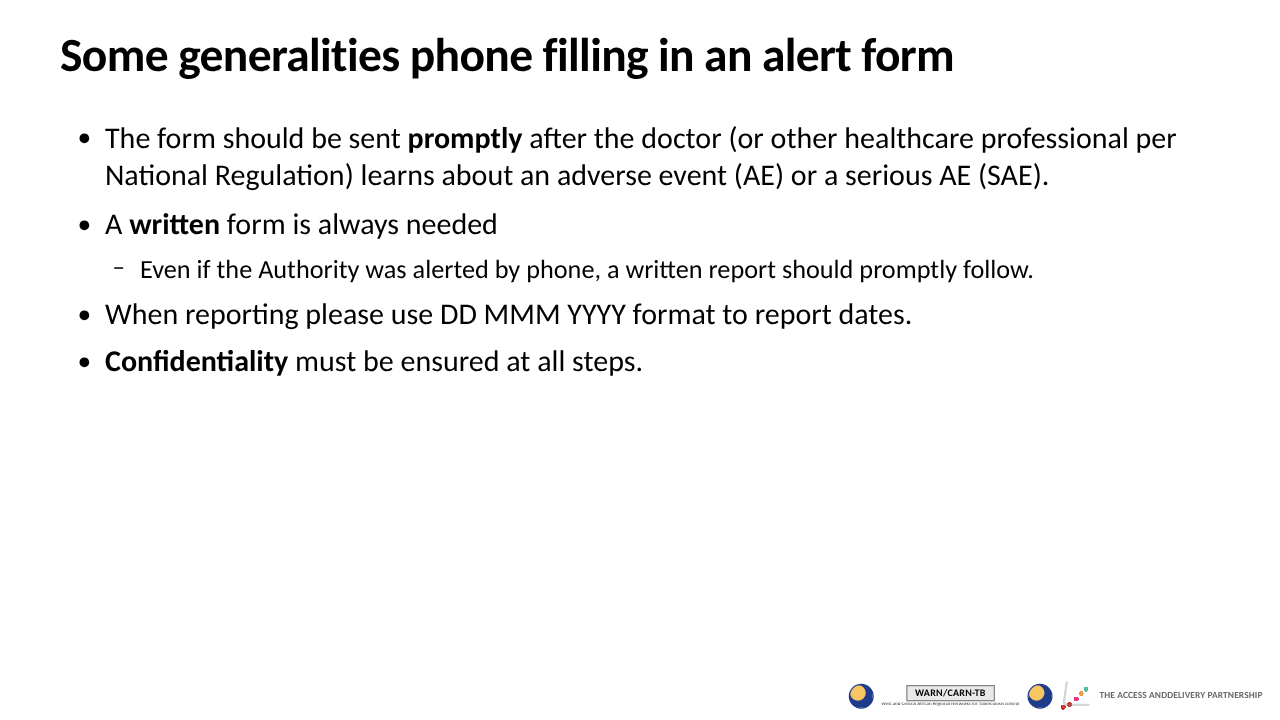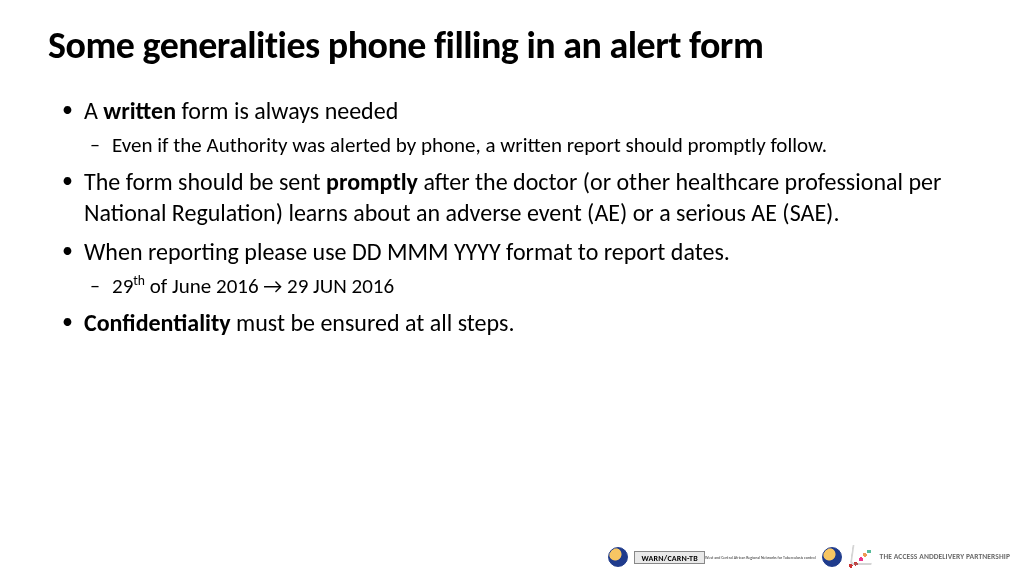--- a/index.html
+++ b/index.html
@@ -76,21 +76,21 @@
     .logo-circle {
       width: 20px;
       height: 20px;
       border-radius: 50%;
       background: radial-gradient(circle at 35% 35%, #f7c663 0 35%, #1f3b8c 40% 100%);
       border: 1px solid #1f3b8c;
       position: relative;
     }
     .warn-label {
       display: flex;
-      flex-direction: row;
+      flex-direction: column;
       align-items: center;
       line-height: 1;
     }
     .warn-label .wl-top {
       font-size: 8px;
       font-weight: 700;
       background: #e9e9e9;
       padding: 2px 6px 1px 6px;
       border: 0.5px solid #888;
       letter-spacing: 0.2px;
@@ -144,39 +144,34 @@
 </head>
 <body>
 
 <div class="slide">
   <h1 class="title">Some generalities phone filling in an alert form</h1>
 
   <div class="content">
     <ul class="level1">
 
       <li>
+        <span>The form should be sent </span><span class="bold">promptly</span><span> after the doctor (or other healthcare professional per National Regulation) learns about an adverse event (AE) or a serious AE (SAE).</span>
+      </li>
+
+      <li>
         <span>A </span><span class="bold">written</span><span> form is always needed</span>
         <ul class="level2">
           <li>
             <span>Even if the Authority was alerted by phone, a written report should promptly follow.</span>
           </li>
         </ul>
       </li>
 
       <li>
-        <span>The form should be sent </span><span class="bold">promptly</span><span> after the doctor (or other healthcare professional per National Regulation) learns about an adverse event (AE) or a serious AE (SAE).</span>
-      </li>
-
-      <li>
         <span>When reporting please use DD MMM YYYY format to report dates.</span>
-        <ul class="level2">
-          <li>
-            <span>29</span><span class="sup">th</span><span> of June 2016 </span><span>→</span><span> 29 JUN 2016</span>
-          </li>
-        </ul>
       </li>
 
       <li>
         <span class="bold">Confidentiality</span><span> must be ensured at all steps.</span>
       </li>
 
     </ul>
   </div>
 </div>
 

